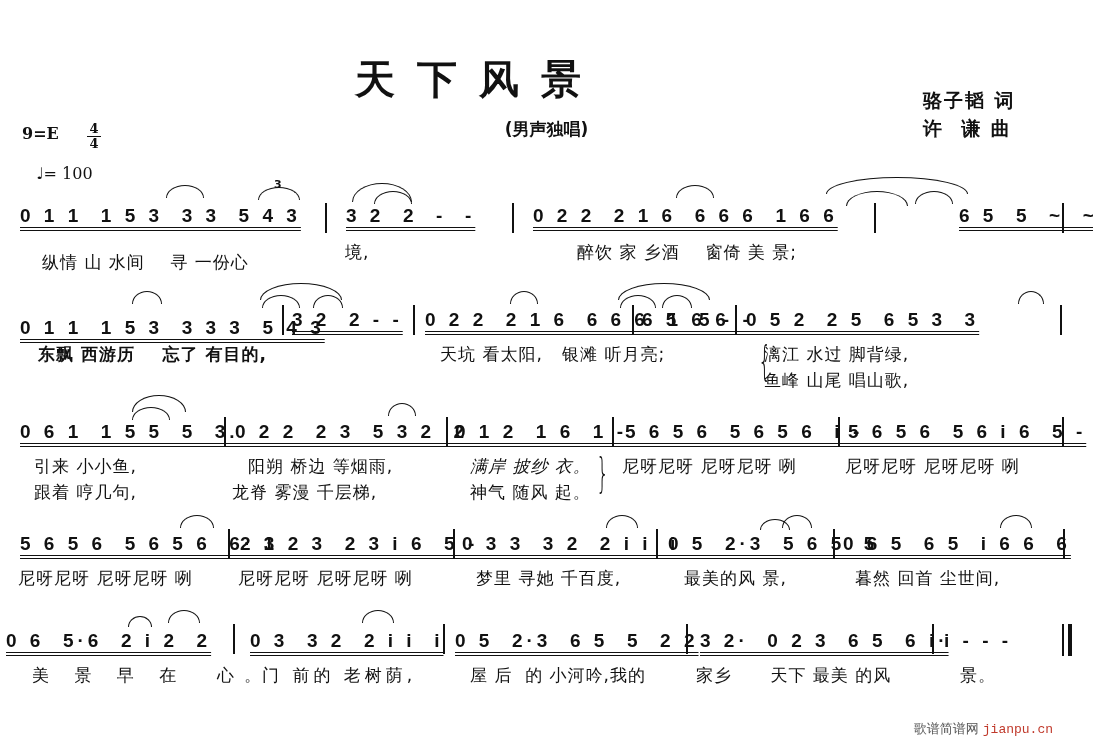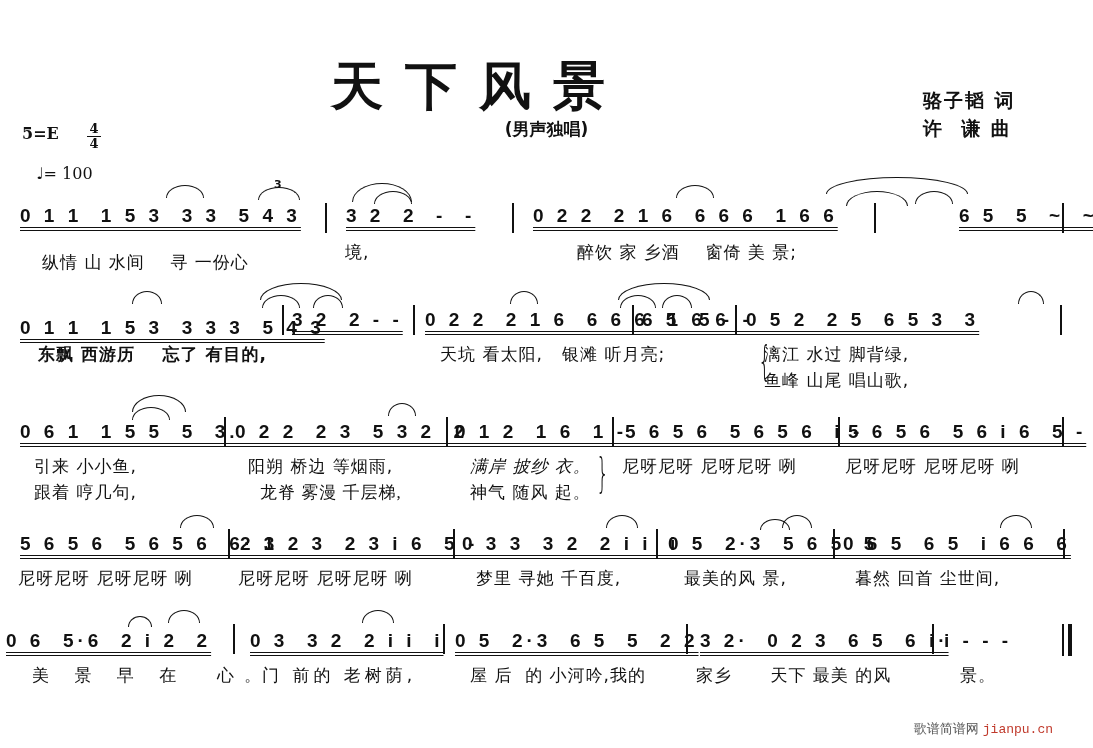--- a/index.html
+++ b/index.html
@@ -1,19 +1,19 @@
 <!DOCTYPE html>
 <html><head>
 <meta charset="utf-8">
 <style>
   html, body { margin: 0; padding: 0; background: #ffffff; }
   body { width: 1093px; height: 748px; position: relative; overflow: hidden;
          font-family: "DejaVu Sans", "Liberation Sans", sans-serif; color: #111; }
   .abs { position: absolute; }
-  .title { left: 0; width: 946px; top: 52px; text-align: center; font-size: 52px; font-weight: bold;
+  .title { left: 0; width: 946px; top: 52px; text-align: center; font-size: 40px; font-weight: bold;
            letter-spacing: 22px; padding-left: 12px; box-sizing: border-box; }
   .subtitle { left: 0; width: 1093px; top: 118px; text-align: center; font-size: 17px; font-weight: bold; }
   .credit { font-size: 19px; font-weight: bold; letter-spacing: 2px; }
   .key { left: 22px; top: 124px; font-family: "DejaVu Serif", serif; font-size: 16px; font-weight: bold; }
   .ts { left: 86px; top: 122px; width: 16px; text-align: center; font-family: "DejaVu Serif", serif;
         font-size: 13px; font-weight: bold; line-height: 14px; }
   .ts .line { border-top: 1.5px solid #111; margin: 0 1px; }
   .tempo { left: 36px; top: 164px; font-family: "DejaVu Serif", serif; font-size: 16px; }
   .row { position: absolute; left: 0; width: 1093px; }
   .notes { position: absolute; white-space: pre; font-family: "Liberation Sans", sans-serif; font-weight: bold;
@@ -30,21 +30,21 @@
   .watermark .url { color: #c0392b; font-family: "Liberation Mono", monospace; }
   .triplet { position: absolute; font-size: 11px; font-weight: bold; }
 </style>
 </head>
 <body>
 
 <div class="abs title">天下风景</div>
 <div class="abs subtitle">(男声独唱)</div>
 <div class="abs credit" style="left:923px; top:88px;">骆子韬 词</div>
 <div class="abs credit" style="left:923px; top:116px; white-space:pre;">许  谦 曲</div>
-<div class="abs key">5=E</div>
+<div class="abs key">9=E</div>
 <div class="abs ts">
   <div>4</div>
   <div class="line"></div>
   <div>4</div>
 </div>
 <div class="abs tempo">♩= 100</div>
 
 <div class="row" style="top:205px;">
   <div class="slur" style="left:166px; top:-20px; width:36px; height:12px;"></div>
   <div class="slur" style="left:258px; top:-18px; width:40px; height:12px;"></div>
@@ -105,21 +105,21 @@
   <div class="bar" style="left:446px; top:-4px; height:30px;"></div>
   <div class="notes" style="left:455px; top:0;">0 1 2  1 6  1 -</div>
   <div class="bar" style="left:612px; top:-4px; height:30px;"></div>
   <div class="notes" style="left:625px; top:0;">5 6 5 6  5 6 5 6  i -</div>
   <div class="bar" style="left:838px; top:-4px; height:30px;"></div>
   <div class="notes" style="left:848px; top:0;">5 6 5 6  5 6 i 6  5 -</div>
   <div class="bar" style="left:1062px; top:-4px; height:30px;"></div>
   <div class="lyric" style="left:34px; top:34px;">引来 小小鱼,</div>
   <div class="lyric" style="left:34px; top:60px;">跟着 哼几句,</div>
   <div class="lyric" style="left:248px; top:34px;">阳朔 桥边 等烟雨,</div>
-  <div class="lyric" style="left:260px; top:60px;font-family:Liberation Serif, serif;">龙脊 雾漫 千层梯,</div>
+  <div class="lyric" style="left:232px; top:60px;">龙脊 雾漫 千层梯,</div>
   <div class="lyric" style="left:470px; top:34px;font-style:italic;">满岸 披纱 衣。</div>
   <div class="lyric" style="left:470px; top:60px;">神气 随风 起。</div>
   <div class="brace" style="left:590px; top:32px;">}</div>
   <div class="lyric" style="left:622px; top:34px;">尼呀尼呀 尼呀尼呀 咧</div>
   <div class="lyric" style="left:845px; top:34px;">尼呀尼呀 尼呀尼呀 咧</div>
 </div>
 
 <div class="row" style="top:533px;">
   <div class="slur" style="left:180px; top:-18px; width:32px; height:12px;"></div>
   <div class="notes" style="left:20px; top:0;">5 6 5 6  5 6 5 6  6· 1</div>

